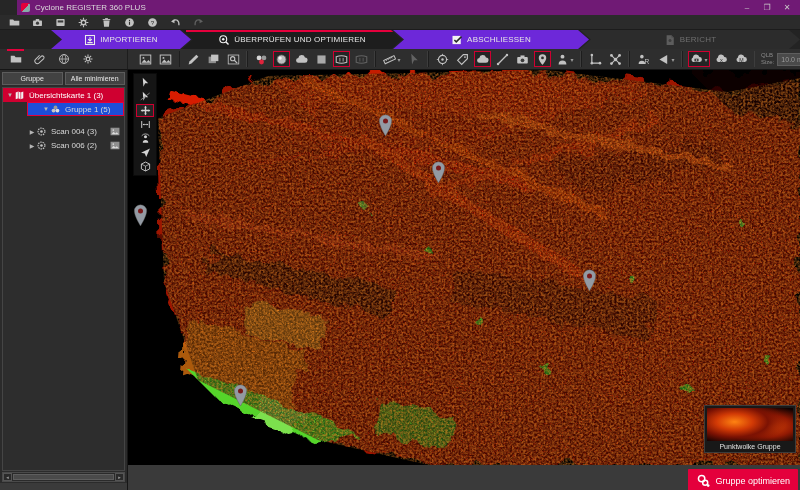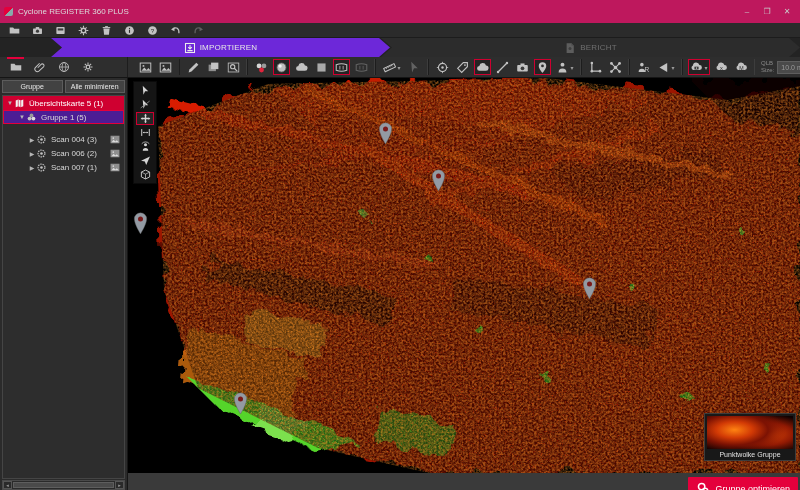--- a/index.html
+++ b/index.html
@@ -3,21 +3,21 @@
 <meta charset="utf-8">
 <style>
   * { margin:0; padding:0; box-sizing:border-box; }
   html,body { width:800px; height:490px; overflow:hidden; background:#000;
               font-family:"Liberation Sans", sans-serif; }
   :root{ --accent:#e4003c; --accent2:#cf0030; --ico:#c2c2c2; }
 
   .app { width:800px; height:490px; display:flex; flex-direction:column; background:#262626; }
 
   
-  .titlebar { height:23px; background:#be185d; display:flex; align-items:center; padding:0 4px; flex:0 0 auto; }
+  .titlebar { height:15px; background:#701a75; display:flex; align-items:center; padding:0 4px; flex:0 0 auto;margin-left:17px; }
   .appicon { width:9px; height:9px; border-radius:2px; background:linear-gradient(135deg,#e4003c 50%,#8aa 50%); margin-right:5px; }
   .apptitle { color:#dcdcdc; font-size:8px; flex:1; }
   .winctl { display:flex; gap:2px; }
   .winbtn { width:18px; height:11px; color:#c9c9c9; font-size:8px; line-height:11px; text-align:center; }
 
   
   .quickbar { height:15px; background:#2b2b2b; display:flex; align-items:center; gap:10px; padding:0 8px; flex:0 0 auto; border-bottom:1px solid #1c1c1c;}
   .qb { width:13px; height:12px; display:flex; align-items:center; justify-content:center; }
   .qb svg{ width:11px; height:11px; }
   .qb.disabled { opacity:.35; }
@@ -63,21 +63,21 @@
   .sidebtn { flex:1; background:#424242; border:1px solid #5c5c5c; color:#e8e8e8; font-size:7px; height:13px; line-height:11px; text-align:center; }
   .treewrap { flex:1; margin:0 2px; border:1px solid #454545; background:#2d2d2d; overflow:hidden; }
   .trow { display:flex; align-items:center; height:14px; font-size:8px; color:#d8d8d8; padding-right:3px; }
   .trow .caret { width:8px; font-size:6px; color:#b5b5b5; text-align:center; flex:0 0 auto;}
   .trow .nico { width:12px; height:11px; margin-right:3px; flex:0 0 auto;}
   .trow .nico svg{ width:11px; height:11px;}
   .trow .lbl { white-space:nowrap; overflow:hidden; }
   .trow .thumb { margin-left:auto; width:12px; height:11px; }
   .trow .thumb svg{ width:12px; height:11px;}
   .trow.selected { background:var(--accent2); color:#fff; }
-  .trow.outlined { border:1px solid var(--accent); background:#4c1d95; }
+  .trow.outlined { border:1px solid var(--accent); background:#1d4ed8;margin-left:24px; }
   .hscroll { height:10px; margin:1px 2px; background:#2a2a2a; border:1px solid #4a4a4a; display:flex; align-items:center; flex:0 0 auto;}
   .harrow { width:9px; height:8px; border:1px solid #555; color:#9a9a9a; font-size:5px; line-height:7px; text-align:center; flex:0 0 auto;}
   .hthumb { flex:1; height:6px; margin:0 1px; background:#4a4a4a; border:1px solid #5e5e5e;}
   .sidepad { height:13px; background:#3a3a3a; flex:0 0 auto;}
 
   .right { display:flex; flex-direction:column; }
   .viewport { position:relative; height:395px; background:#000; overflow:hidden; flex:0 0 auto;}
   .cloud { position:absolute; inset:0; width:100%; height:100%; }
 
   .palette { position:absolute; left:5px; top:3px; background:rgba(24,24,24,.88); border:1px solid #0a0a0a; padding:2px 2px; display:flex; flex-direction:column; gap:1px; }
@@ -174,20 +174,35 @@
   <div class="wfbar" id="wfbar">
     <div class="wfspacer"></div>
   <div class="wftab " style="flex: 1 1 17%;">
         <svg viewBox="0 0 16 16">
           <rect x="2" y="2" width="12" height="12" fill="none" stroke="#ececec" stroke-width="1.4"></rect>
           <path d="M8 4v4.6M5.6 6.8L8 9.2l2.4-2.4" stroke="#ececec" fill="none" stroke-width="1.4"></path>
           <path d="M4.5 11.5h7" stroke="#ececec" stroke-width="1.4"></path>
         </svg>
         <span>IMPORTIEREN</span>
       </div>
+      <div class="wftab active" style="flex: 1 1 27%;">
+        <svg viewBox="0 0 16 16">
+          <circle cx="7" cy="7" r="4.6" fill="none" stroke="#f2f2f2" stroke-width="1.5"></circle>
+          <path d="M10.6 10.6L14 14" stroke="#f2f2f2" stroke-width="1.9"></path>
+          <circle cx="7" cy="7" r="1.6" fill="#f2f2f2"></circle>
+        </svg>
+        <span>ÜBERPRÜFEN UND OPTIMIEREN</span>
+      </div>
+      <div class="wftab " style="flex: 1 1 24%;">
+        <svg viewBox="0 0 16 16">
+          <rect x="2" y="2.5" width="11" height="11" fill="#f2f2f2"></rect>
+          <path d="M4.5 8l2.5 2.5L14 3.5" stroke="#262626" stroke-width="2" fill="none"></path>
+        </svg>
+        <span>ABSCHLIESSEN</span>
+      </div>
       <div class="wftab disabled" style="flex: 1 1 27%;">
         <svg viewBox="0 0 16 16">
           <path d="M3.5 1.5h6.5l3 3v10H3.5z" fill="#9a9a9a"></path>
           <path d="M10 1.5v3h3z" fill="#6a6a6a"></path>
           <circle cx="8" cy="8.5" r="2" fill="#555"></circle>
         </svg>
         <span>BERICHT</span>
       </div>
     </div>
 
@@ -429,21 +444,21 @@
           <button class="sidebtn">Gruppe minimieren</button>
           <button class="sidebtn">Alle minimieren</button>
         </div>
       <div class="treewrap" id="tree">
           <div class="trow selected" style="padding-left: 3px;">
             <span class="caret">▼</span>
             <span class="nico"><svg viewBox="0 0 16 16">
                 <path d="M2.5 3.5l3.7-1.4 3.6 1.4 3.7-1.4v10l-3.7 1.4-3.6-1.4-3.7 1.4z" fill="#f2f2f2"></path>
                 <path d="M6.2 2.1v10M9.8 3.5v10" stroke="#cf0030" stroke-width="0.9"></path>
               </svg></span>
-            <span class="lbl">Übersichtskarte 5 (1)</span>
+            <span class="lbl">Übersichtskarte 1 (3)</span>
           </div>
           <div class="trow outlined" style="padding-left: 14px;">
             <span class="caret">▼</span>
             <span class="nico"><svg viewBox="0 0 16 16">
                 <circle cx="8" cy="5" r="2.8" fill="#9a9a9a"></circle>
                 <circle cx="5.2" cy="9.6" r="2.8" fill="#c6c6c6"></circle>
                 <circle cx="10.8" cy="9.6" r="2.8" fill="#dedede"></circle>
               </svg></span>
             <span class="lbl">Gruppe 1 (5)</span>
           </div>
@@ -460,33 +475,20 @@
                 <circle cx="5.5" cy="6" r="1.1" fill="#dcdcdc"></circle>
               </svg></span>
           </div>
           <div class="trow" style="padding-left: 25px;">
             <span class="caret">▶</span>
             <span class="nico"><svg viewBox="0 0 16 16">
                 <circle cx="8" cy="8" r="5" fill="none" stroke="#c2c2c2" stroke-width="1.7" stroke-dasharray="2.2 1.3"></circle>
                 <circle cx="8" cy="8" r="1.9" fill="#c2c2c2"></circle>
               </svg></span>
             <span class="lbl">Scan 006 (2)</span>
-            <span class="thumb"><svg viewBox="0 0 16 16">
-                <rect x="1.5" y="2.5" width="13" height="11" fill="#8f8f8f"></rect>
-                <path d="M3 12l3-3.5 2.5 2.5 2-2 3 3z" fill="#dcdcdc"></path>
-                <circle cx="5.5" cy="6" r="1.1" fill="#dcdcdc"></circle>
-              </svg></span>
-          </div>
-          <div class="trow" style="padding-left: 25px;">
-            <span class="caret">▶</span>
-            <span class="nico"><svg viewBox="0 0 16 16">
-                <circle cx="8" cy="8" r="5" fill="none" stroke="#c2c2c2" stroke-width="1.7" stroke-dasharray="2.2 1.3"></circle>
-                <circle cx="8" cy="8" r="1.9" fill="#c2c2c2"></circle>
-              </svg></span>
-            <span class="lbl">Scan 007 (1)</span>
             <span class="thumb"><svg viewBox="0 0 16 16">
                 <rect x="1.5" y="2.5" width="13" height="11" fill="#8f8f8f"></rect>
                 <path d="M3 12l3-3.5 2.5 2.5 2-2 3 3z" fill="#dcdcdc"></path>
                 <circle cx="5.5" cy="6" r="1.1" fill="#dcdcdc"></circle>
               </svg></span>
           </div>
         </div>
       <div class="hscroll">
         <div class="harrow">◂</div>
         <div class="hthumb"></div>

